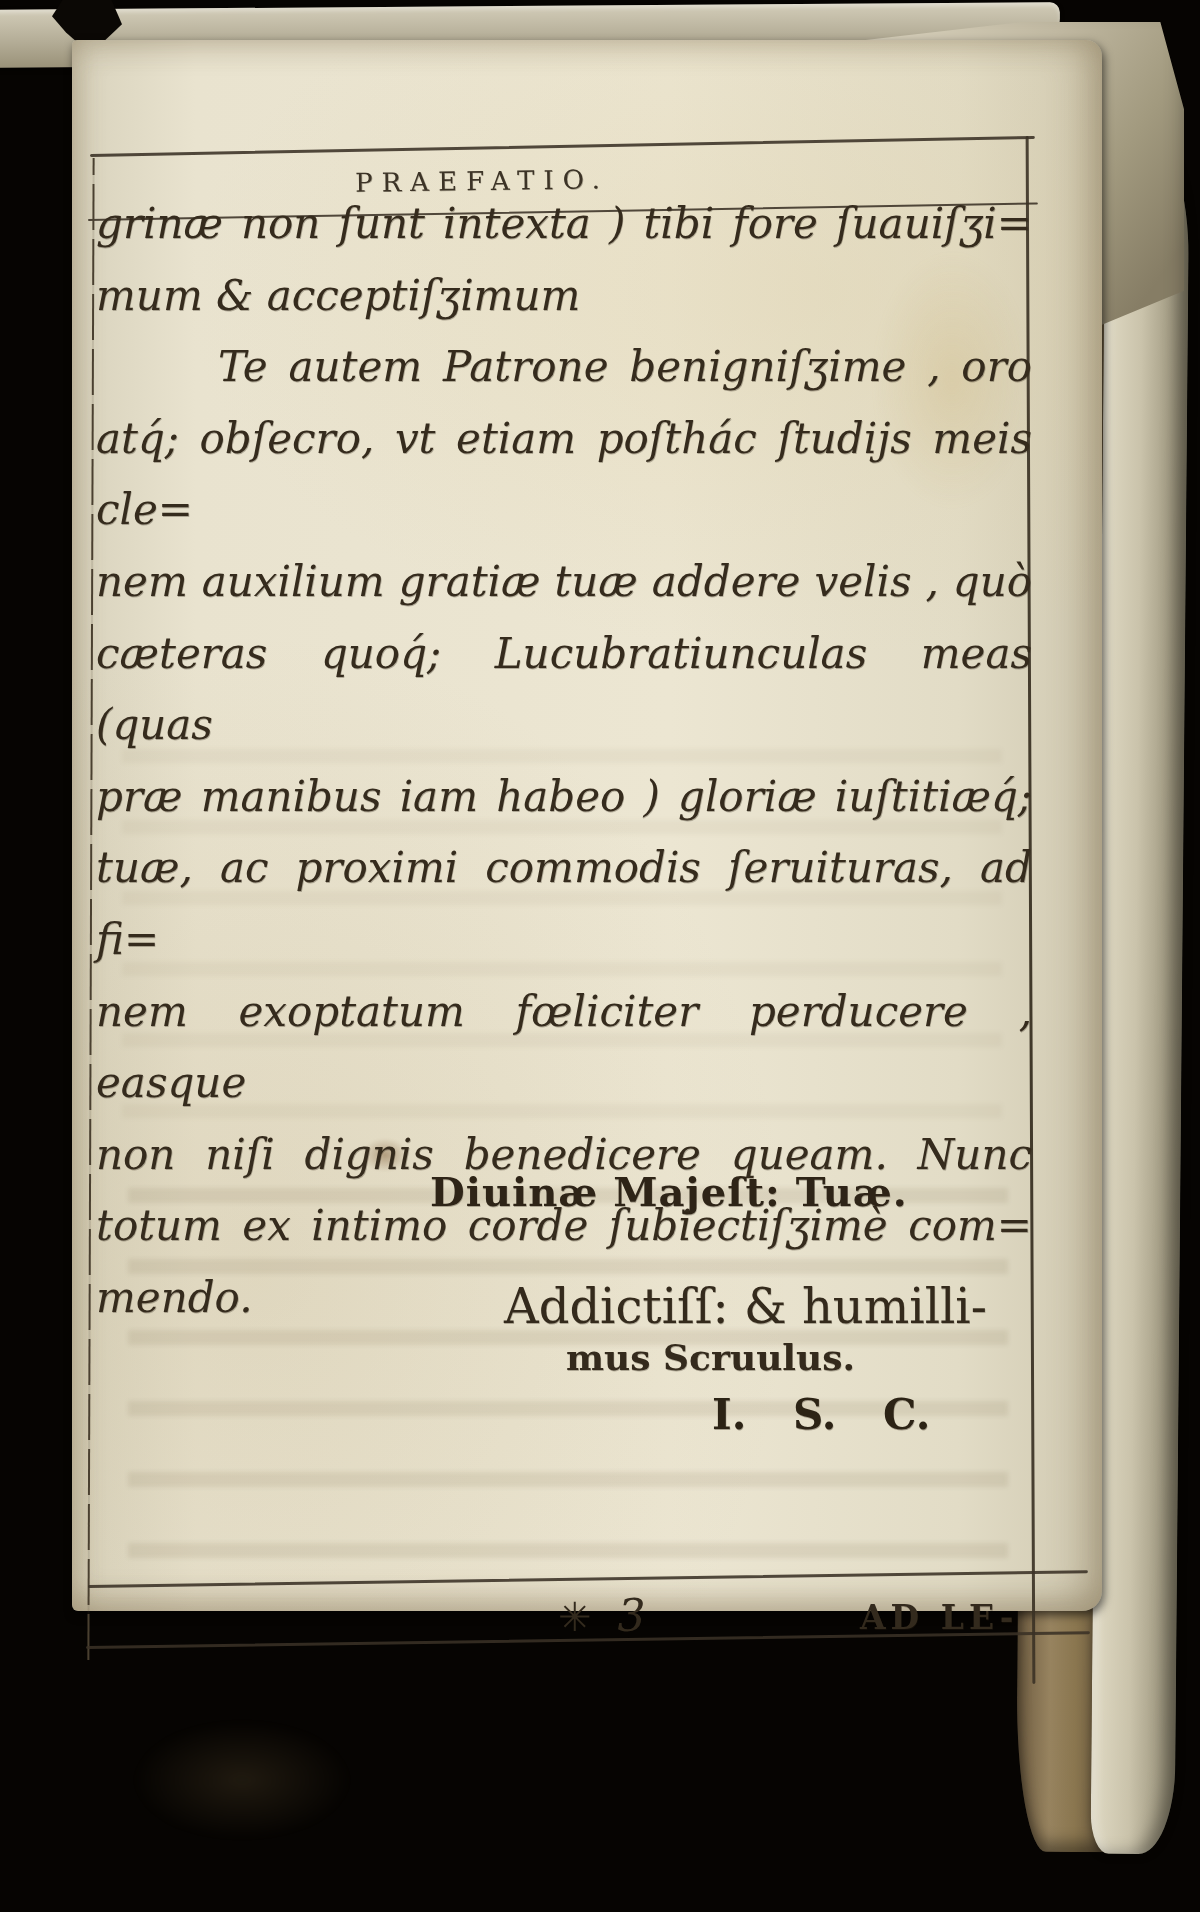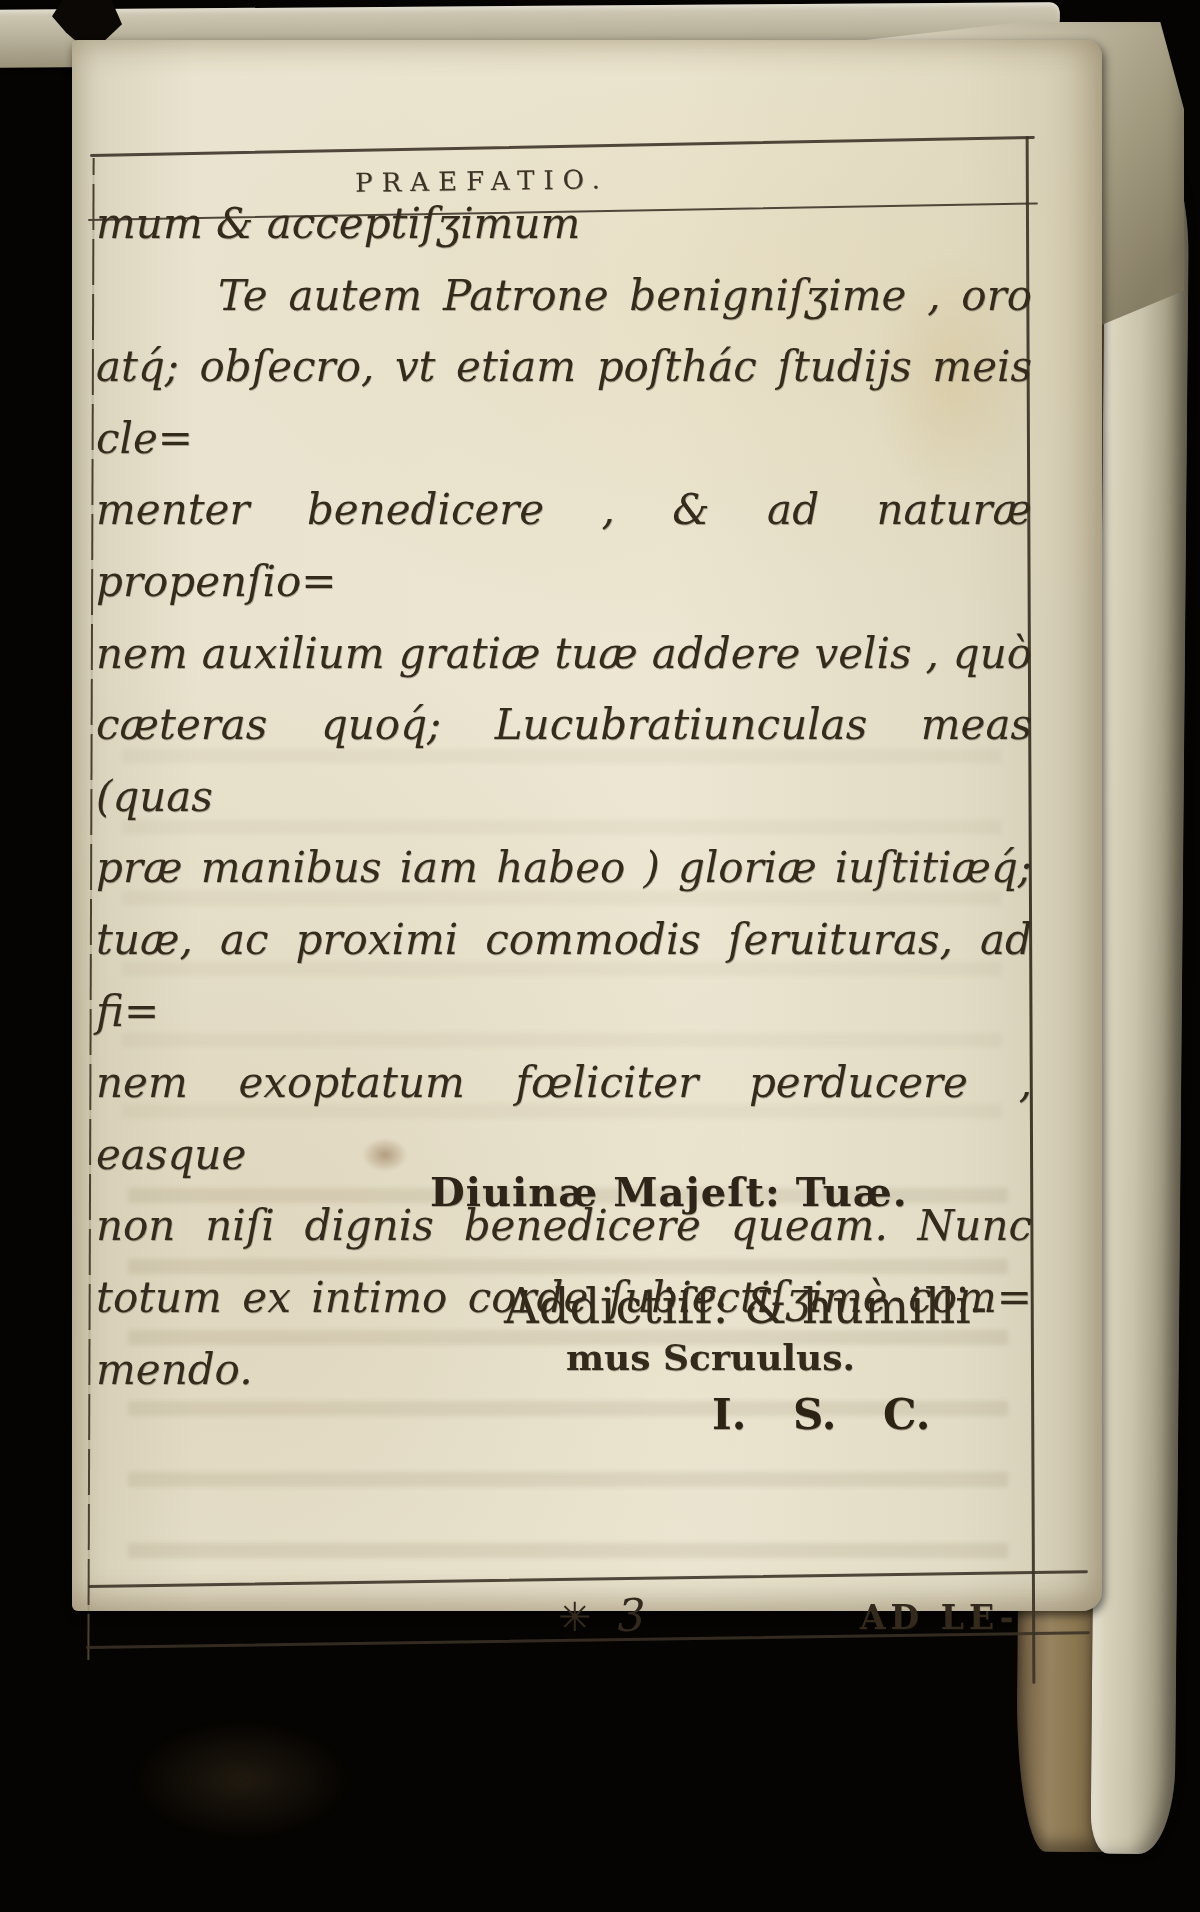--- a/index.html
+++ b/index.html
@@ -160,24 +160,24 @@
 
     <div class="ghost ghost1"></div>
     <div class="ghost ghost2"></div>
     <div class="stain1"></div>
     <div class="stain2"></div>
     <div class="stain3"></div>
 
     <div class="running-head">PRAEFATIO.</div>
 
     <div class="bodytext">
+      <div class="bodyline jline">grinæ non ſunt intexta ) tibi fore ſuauiſʒi=</div>
       <div class="bodyline">mum &amp; acceptiſʒimum</div>
       <div class="bodyline jline indent">Te autem Patrone benigniſʒime , oro</div>
       <div class="bodyline jline">atq́; obſecro, vt etiam poſthác ſtudijs meis cle=</div>
-      <div class="bodyline jline">menter benedicere , &amp; ad naturæ propenſio=</div>
       <div class="bodyline jline">nem auxilium gratiæ tuæ addere velis , quò</div>
       <div class="bodyline jline">cæteras quoq́; Lucubratiunculas meas (quas</div>
       <div class="bodyline jline">præ manibus iam habeo ) gloriæ iuſtitiæq́;</div>
       <div class="bodyline jline">tuæ, ac proximi commodis ſeruituras, ad fi=</div>
       <div class="bodyline jline">nem exoptatum fœliciter perducere , easque</div>
       <div class="bodyline jline">non niſi dignis benedicere queam. Nunc</div>
       <div class="bodyline jline">totum ex intimo corde ſubiectiſʒimè com=</div>
       <div class="bodyline">mendo.</div>
     </div>
 

